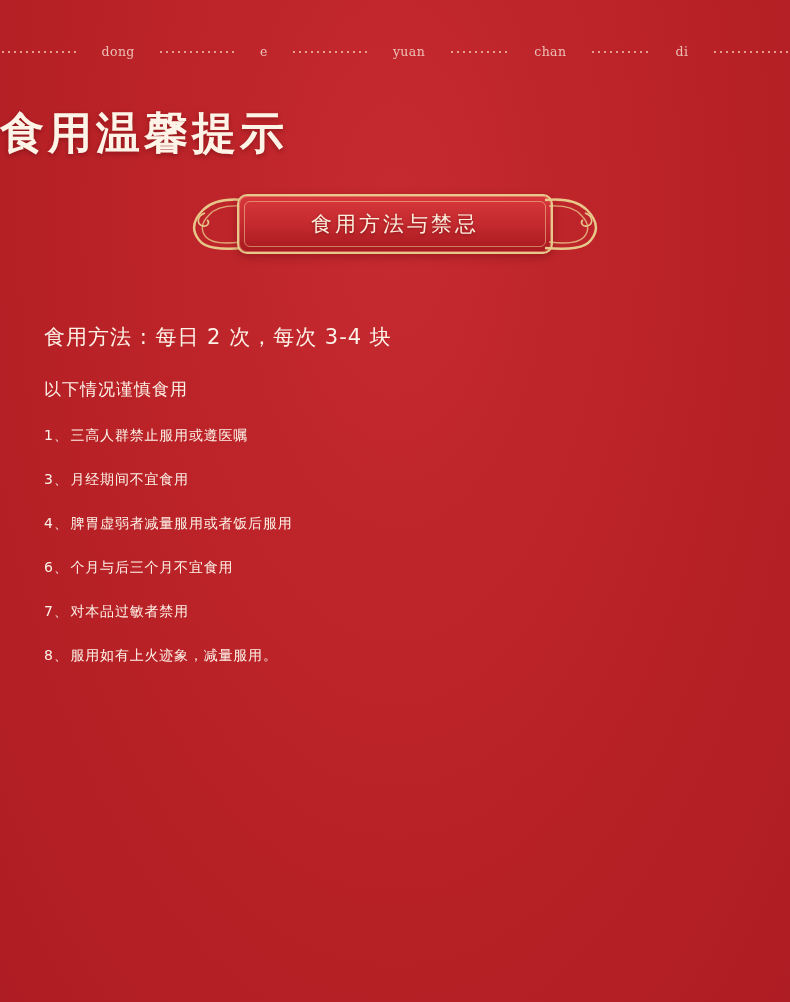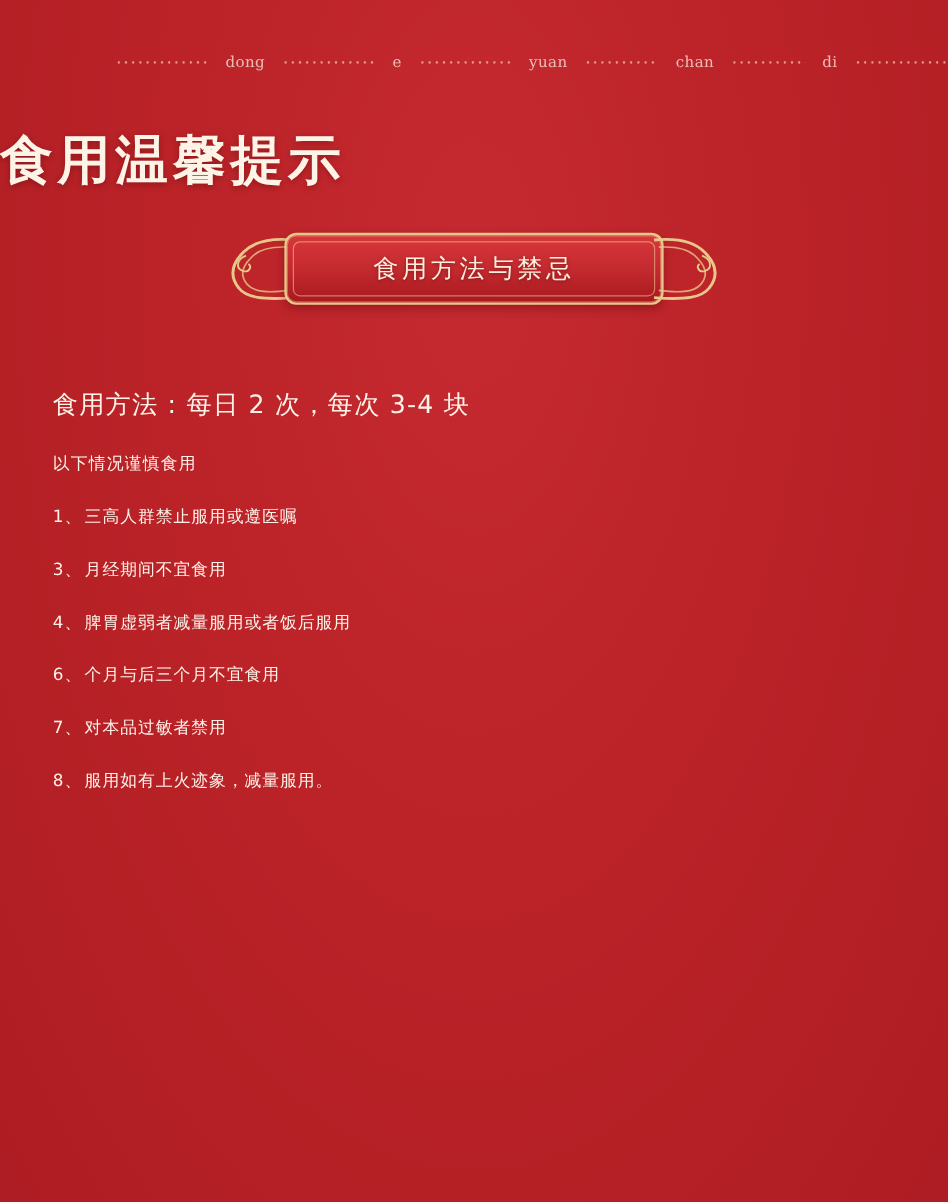--- a/index.html
+++ b/index.html
@@ -17,21 +17,21 @@
   }
 
   
   .pinyin-strip {
     position: absolute;
     top: 44px;
     left: 0;
     width: 100%;
     display: flex;
     align-items: center;
-    justify-content: flex-end;
+    justify-content: space-between;
     gap: 0;
     opacity: 0.82;
   }
   .pinyin-dots {
     display: inline-block;
     width: 78px;
     height: 10px;
     position: relative;
     flex: 0 0 auto;
   }
@@ -131,21 +131,21 @@
   }
   .usage-line {
     font-size: 21px;
     line-height: 1.45;
     letter-spacing: 1px;
     color: #fdf2e8;
     margin-bottom: 26px;
     font-family: "DejaVu Sans", sans-serif;
   }
   .caution-head {
-    font-size: 14px;
+    font-size: 17px;
     letter-spacing: 1px;
     color: #fdf2e8;
     margin-bottom: 26px;
     font-family: Liberation Sans, sans-serif;
   }
   .caution-list { list-style: none; }
   .caution-item {
     font-size: 14px;
     letter-spacing: 0.8px;
     color: #fdf2e8;

